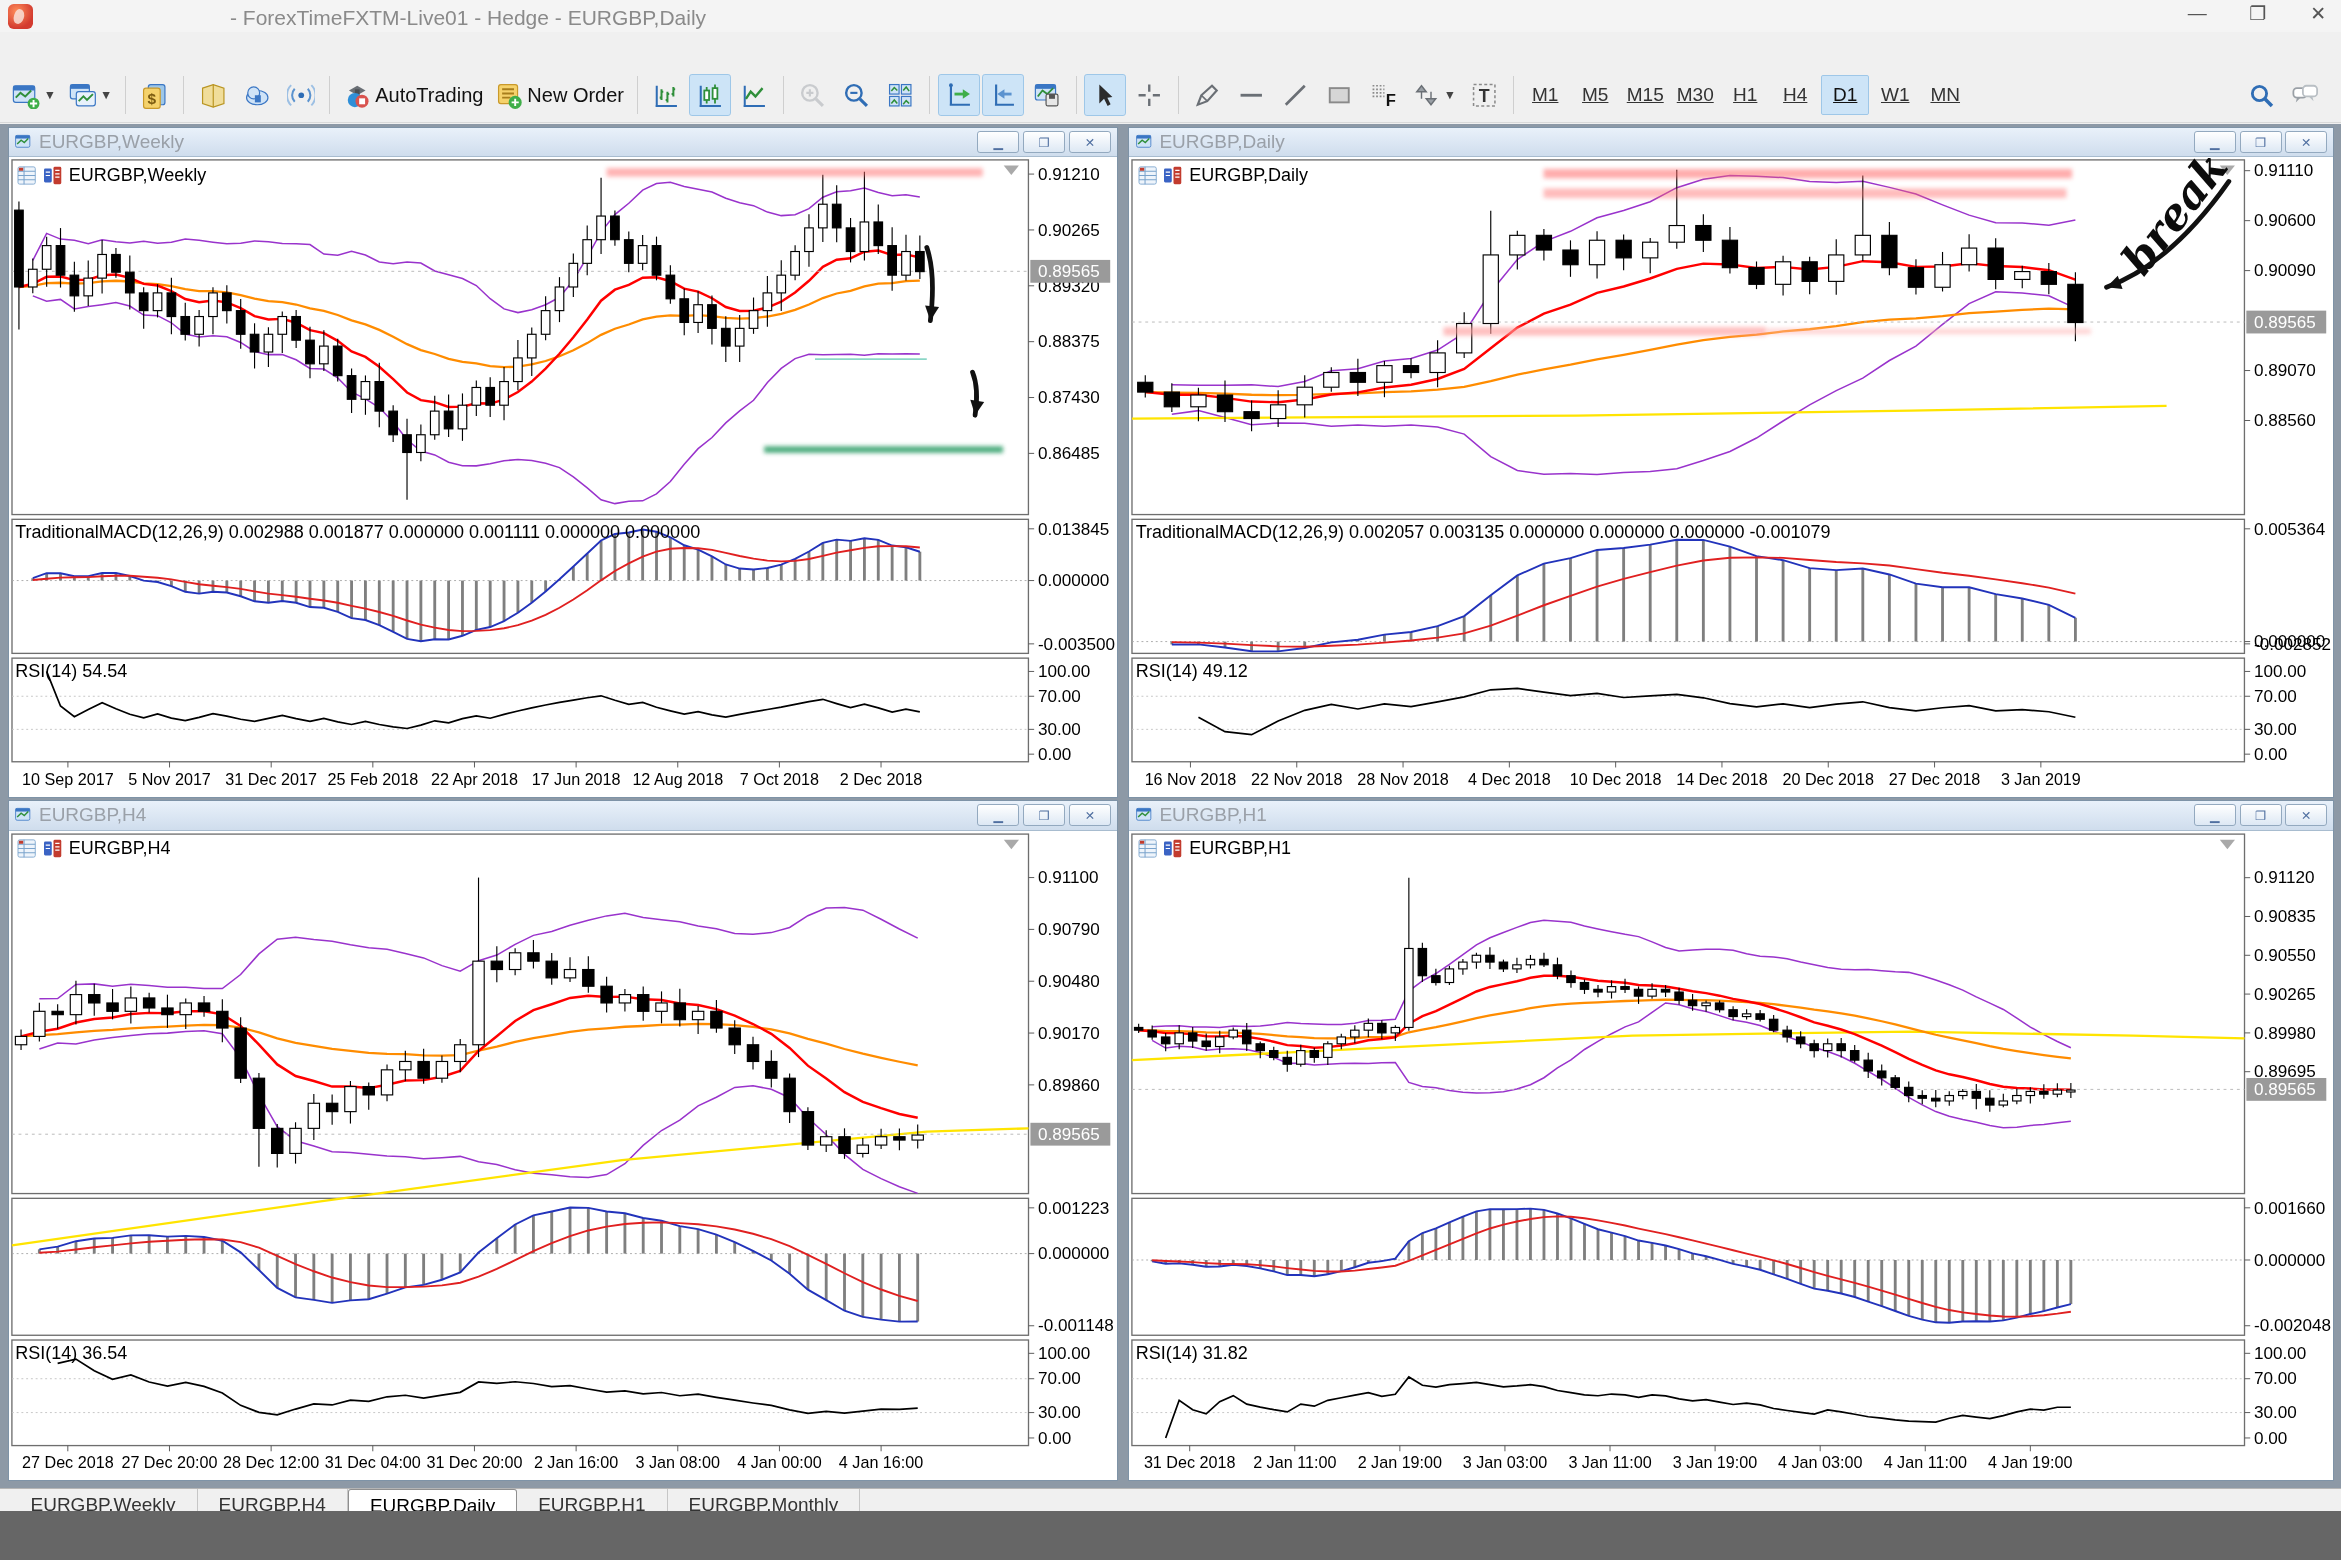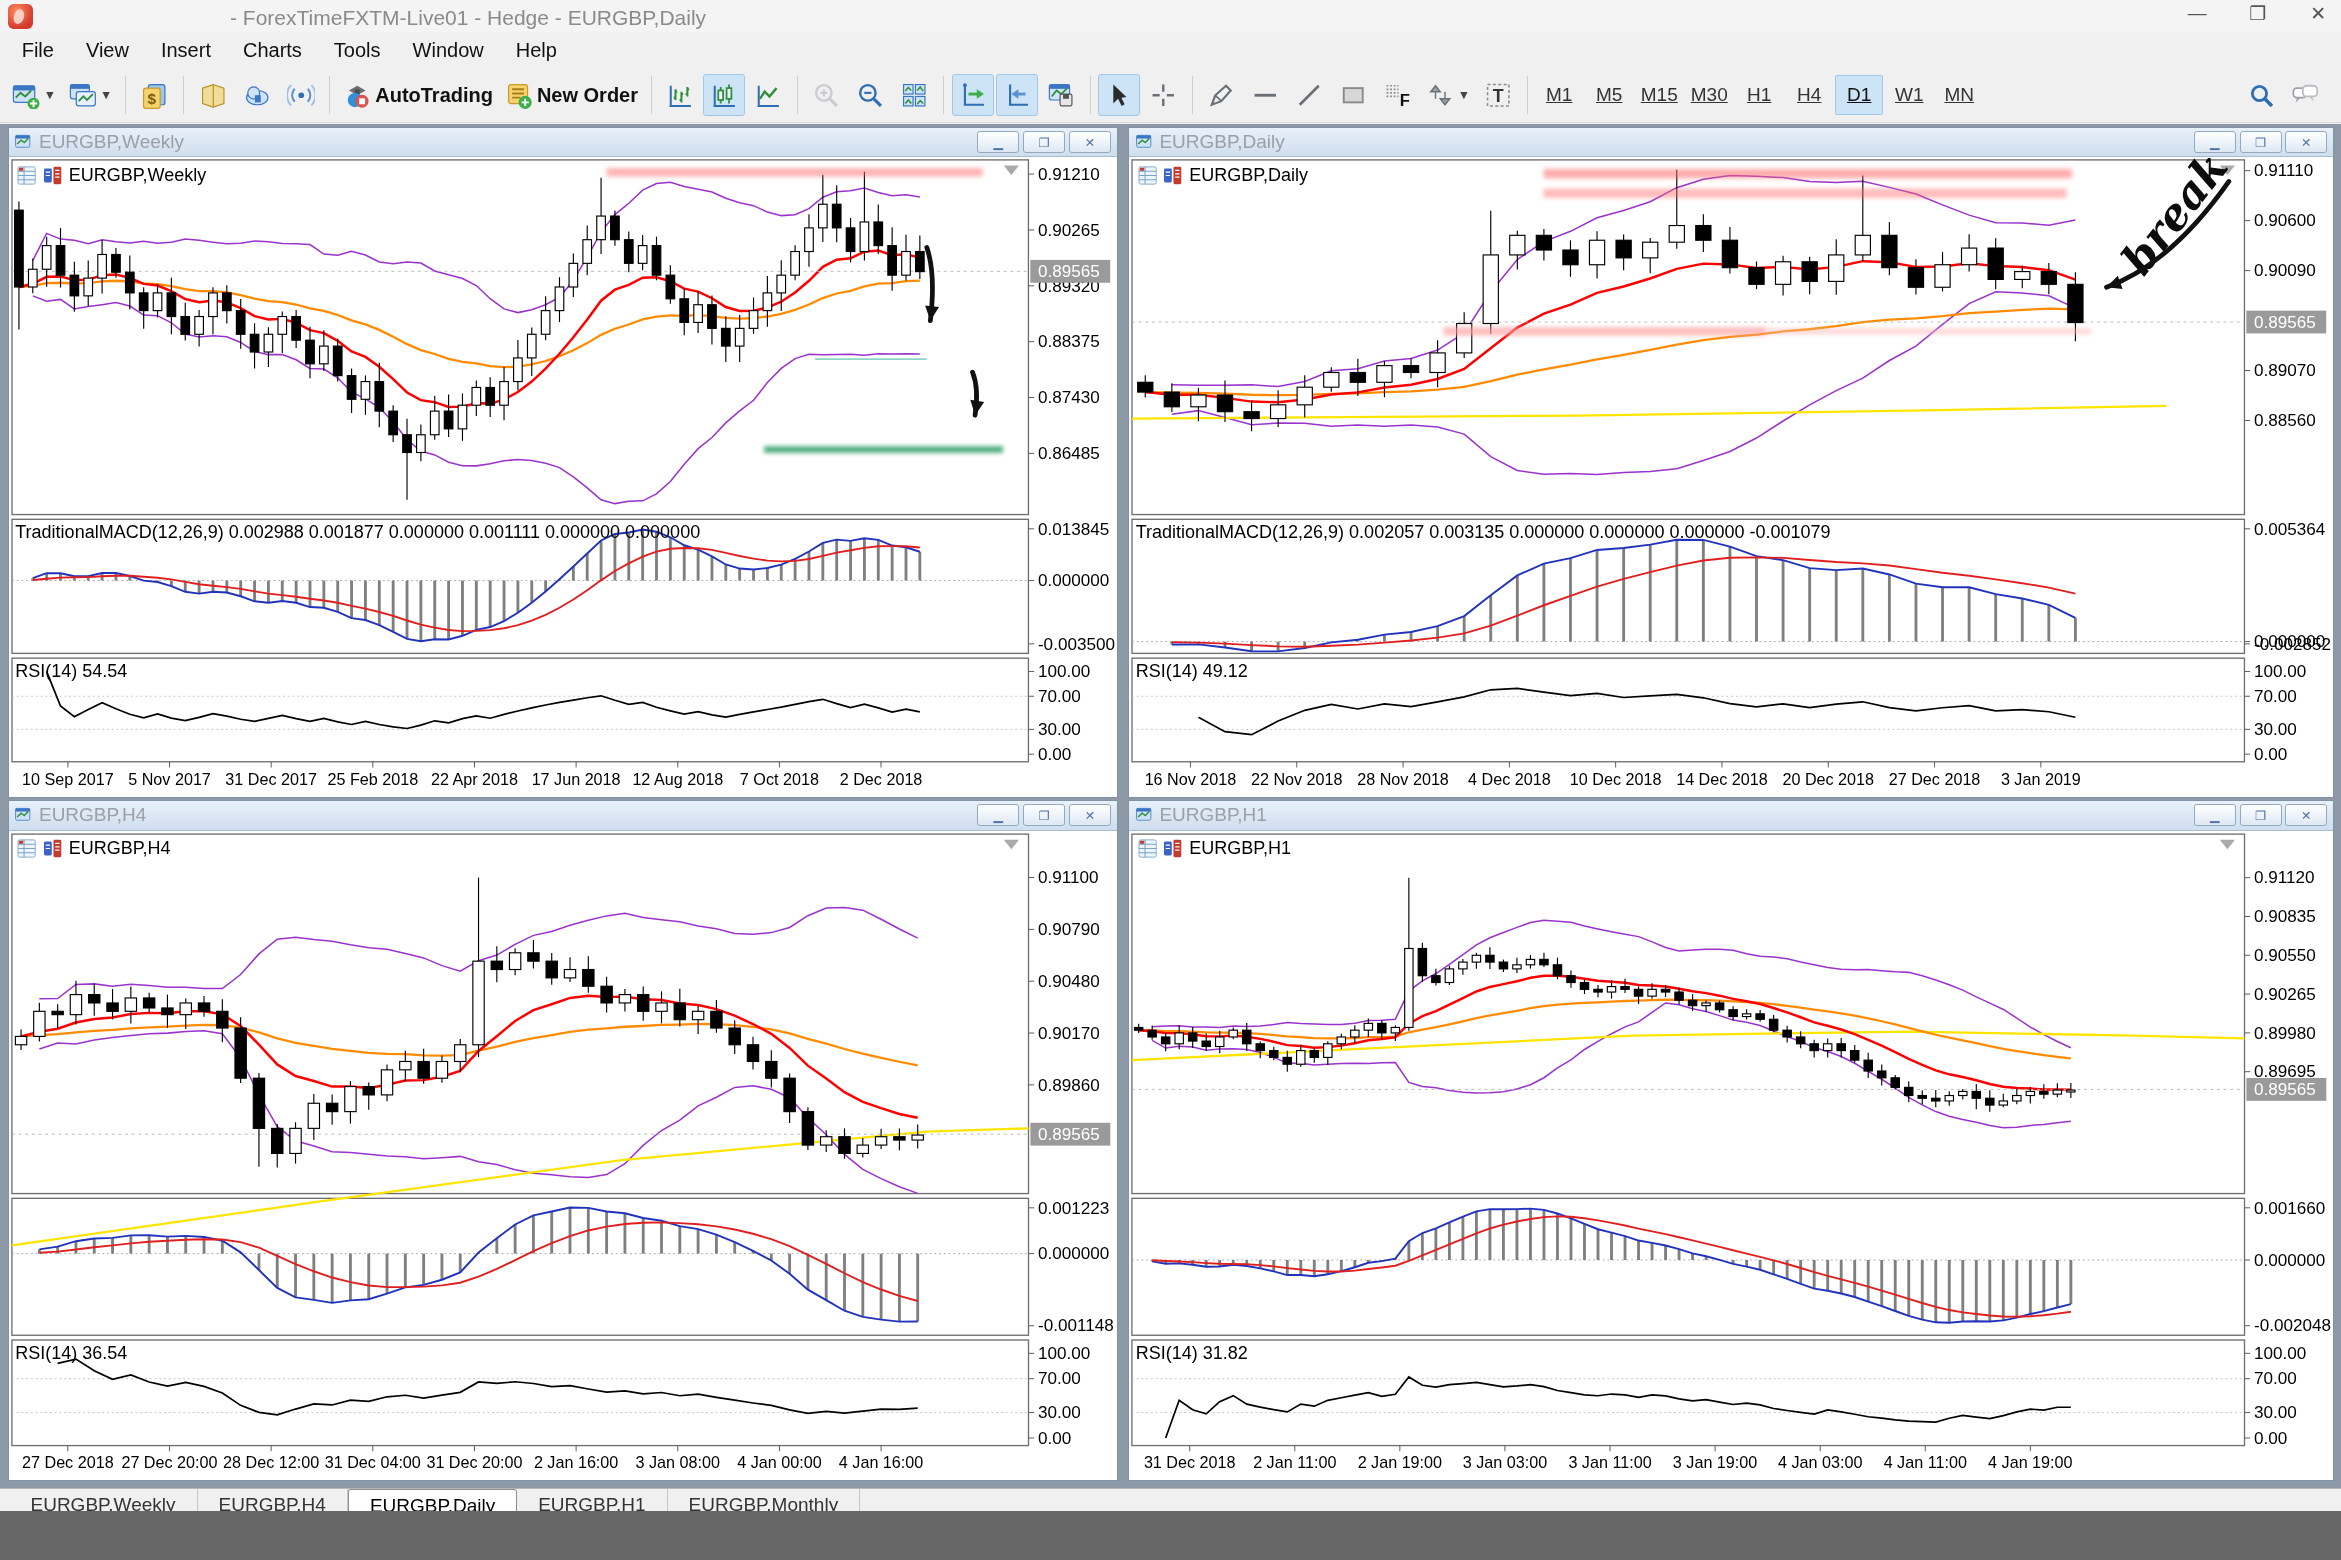--- a/index.html
+++ b/index.html
@@ -17,21 +17,21 @@
   #menubar{position:absolute;left:0;top:32px;width:100%;height:36px;background:#f0f0f0;
     display:flex;align-items:center;padding-left:5.7px;box-sizing:border-box;}
   .menu-item{font-size:20px;color:#111;padding:3.8px 16px;cursor:default;}
   #toolbar{position:absolute;left:0;top:68px;width:100%;height:55px;background:#f0f0f0;
     border-bottom:1px solid #d9d9d9;display:flex;align-items:center;padding-left:5.7px;box-sizing:border-box;}
   .tb-btn{height:42px;min-width:42px;display:flex;align-items:center;justify-content:center;
     border:1px solid transparent;border-radius:2.9px;margin:0 1px;gap:3.8px;padding:0 3.8px;box-sizing:border-box;}
   .tb-btn.active{background:#cde4f7;border-color:#9ec7e8;}
   .tb-btn.disabled{opacity:.45;}
   .tb-btn svg{display:block;}
-  .tb-label{font-size:20px;color:#111;font-weight:bold;}
+  .tb-label{font-size:20px;color:#111;}
   .tb-sep{width:1px;height:38px;background:#cfcfcf;margin:0 6.7px;}
   .tb-dd{font-size:12.4px;color:#444;}
   .tf-btn{height:38px;min-width:46px;display:flex;align-items:center;justify-content:center;
     font-size:19px;color:#333;border:1px solid transparent;border-radius:1.9px;margin:0 1px;text-decoration:underline;}
   .tf-btn.active{background:#cde4f7;border-color:#9ec7e8;color:#111;}
   #tb-right{margin-left:auto;display:flex;align-items:center;margin-right:15px;}
   
   #mdi{position:absolute;left:0;top:124px;width:2342px;height:1365px;background:#8d99a6;}
   .cwin{position:absolute;border:1px solid #7e93a7;background:#fff;box-sizing:border-box;}
   .cwin-title{height:29.5px;background:linear-gradient(#e9f1fa,#cfdded);border-bottom:1px solid #a8bccf;
@@ -62,29 +62,20 @@
 <div id="app">
   <div id="titlebar">
     <div id="app-logo"></div>
     <div id="app-title">- ForexTimeFXTM-Live01 - Hedge - EURGBP,Daily</div>
     <div id="win-controls">
         <span>—</span>
         <span>❐</span>
         <span>✕</span>
       </div>
   </div>
-  <div id="menubar">
-      <span class="menu-item">File</span>
-      <span class="menu-item">View</span>
-      <span class="menu-item">Insert</span>
-      <span class="menu-item">Charts</span>
-      <span class="menu-item">Tools</span>
-      <span class="menu-item">Window</span>
-      <span class="menu-item">Help</span>
-    </div>
   <div id="toolbar">
       <div class="tb-btn">
         <svg width="28.5" height="28.5" viewBox="0 0 24 24">
           <rect x="2" y="4" width="18" height="14" rx="2" fill="#cfe3f7" stroke="#3a76c4"></rect>
           <rect x="2" y="4" width="18" height="4" fill="#3a76c4"></rect>
           <polyline points="4,14 8,10 12,13 17,8" fill="none" stroke="#2f8f3a" stroke-width="1.6"></polyline>
           <circle cx="19" cy="19" r="5" fill="#3fae49"></circle>
           <path d="M19 16v6M16 19h6" stroke="#fff" stroke-width="1.6"></path>
         </svg>
         <span class="tb-dd">▼</span>

